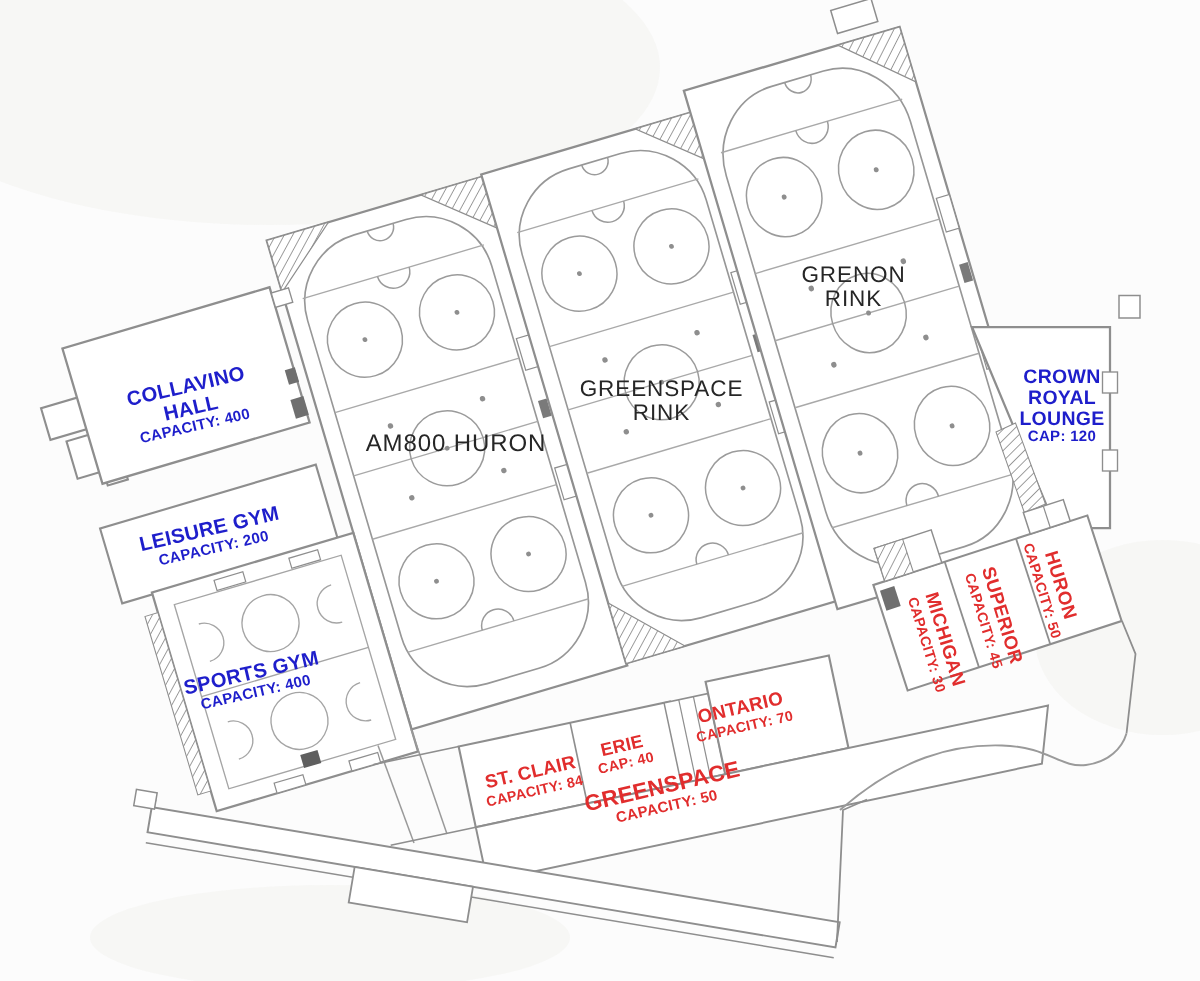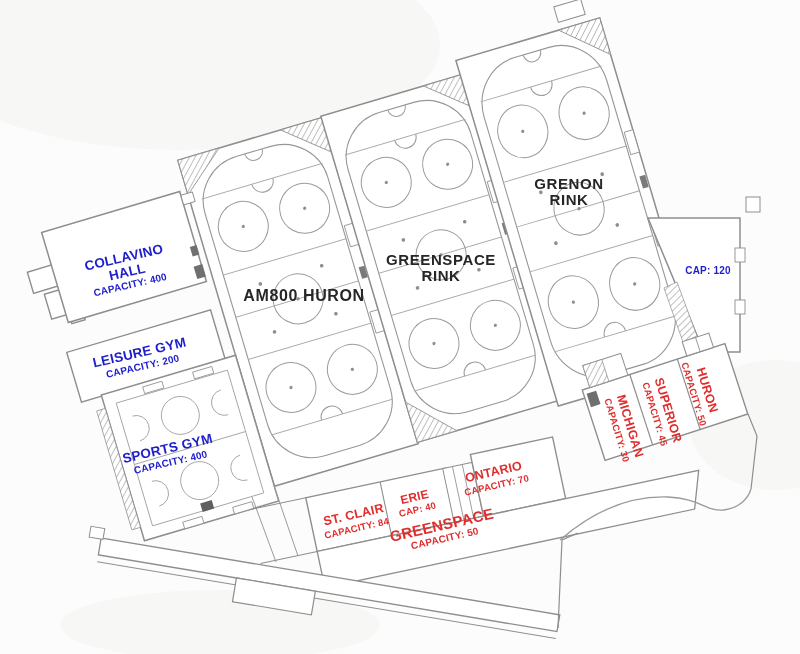--- a/index.html
+++ b/index.html
@@ -15,21 +15,21 @@
     transform:translate(-50%,-50%) rotate(var(--r,0deg));
     display:flex;flex-direction:column;align-items:center;justify-content:center;
     text-align:center;line-height:1.08;font-weight:bold;white-space:nowrap;
     pointer-events:none;letter-spacing:.2px;
   }
   .lbl.wrap{white-space:normal;}
   .lbl .nm{display:block;}
   .lbl .cap{display:block;margin-top:1px;}
   .blue{color:var(--room_blue,#1e1ecb);}
   .red{color:var(--room_red,#e12d2d);}
-  .black{color:var(--rink_black,#262626);font-weight:700;letter-spacing:.6px;}
+  .black{color:var(--rink_black,#262626);font-weight:400;letter-spacing:.6px;}
 </style>
 </head>
 <body>
 
 <div class="blob" style="left:-80px;top:-60px;width:520px;height:210px;"></div>
 <div class="blob" style="left:690px;top:360px;width:170px;height:130px;"></div>
 <div class="blob" style="left:60px;top:590px;width:320px;height:70px;"></div>
 
 <svg id="plan" width="800" height="654" viewBox="0 0 800 654">
   <defs>
@@ -215,20 +215,21 @@
 
 <div class="lbl black wrap" style="--x:441px;--y:268px;font-size:15px;width:124px;">
   <span class="nm">GREENSPACE RINK</span>
 </div>
 
 <div class="lbl black wrap" style="--x:569px;--y:192px;font-size:15px;width:86px;">
   <span class="nm">GRENON RINK</span>
 </div>
 
 <div class="lbl blue wrap" style="--x:708px;--y:271px;width:78px;">
+  <span class="nm" style="font-size:13px;">CROWN ROYAL LOUNGE</span>
   <span class="cap" style="font-size:10px;">CAP: 120</span>
 </div>
 
 <div class="lbl red" style="--x:701px;--y:392px;--r:73deg;">
   <span class="nm" style="font-size:12.5px;">HURON</span>
   <span class="cap" style="font-size:9.5px;">CAPACITY: 50</span>
 </div>
 
 <div class="lbl red" style="--x:662px;--y:412px;--r:73deg;">
   <span class="nm" style="font-size:12.5px;">SUPERIOR</span>

